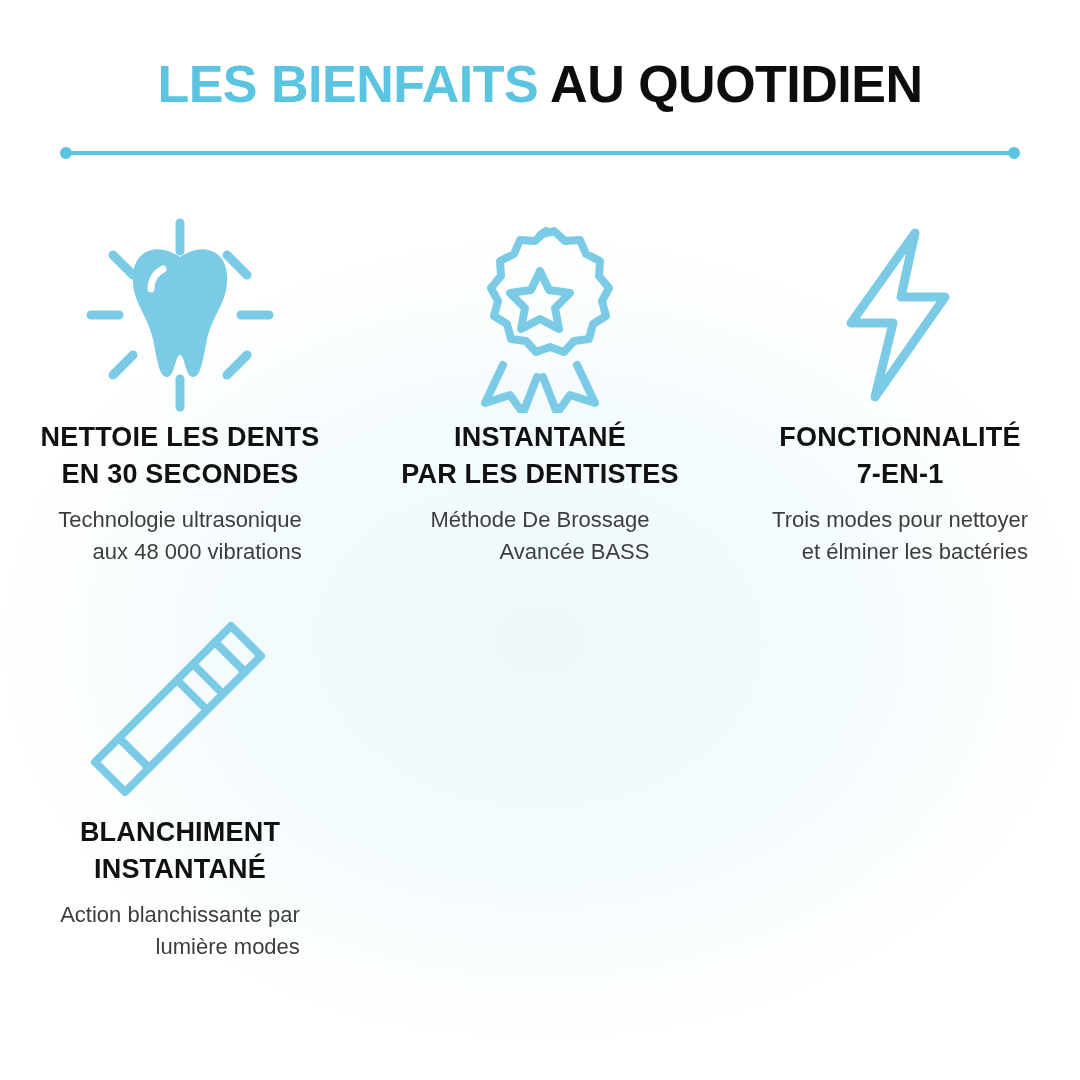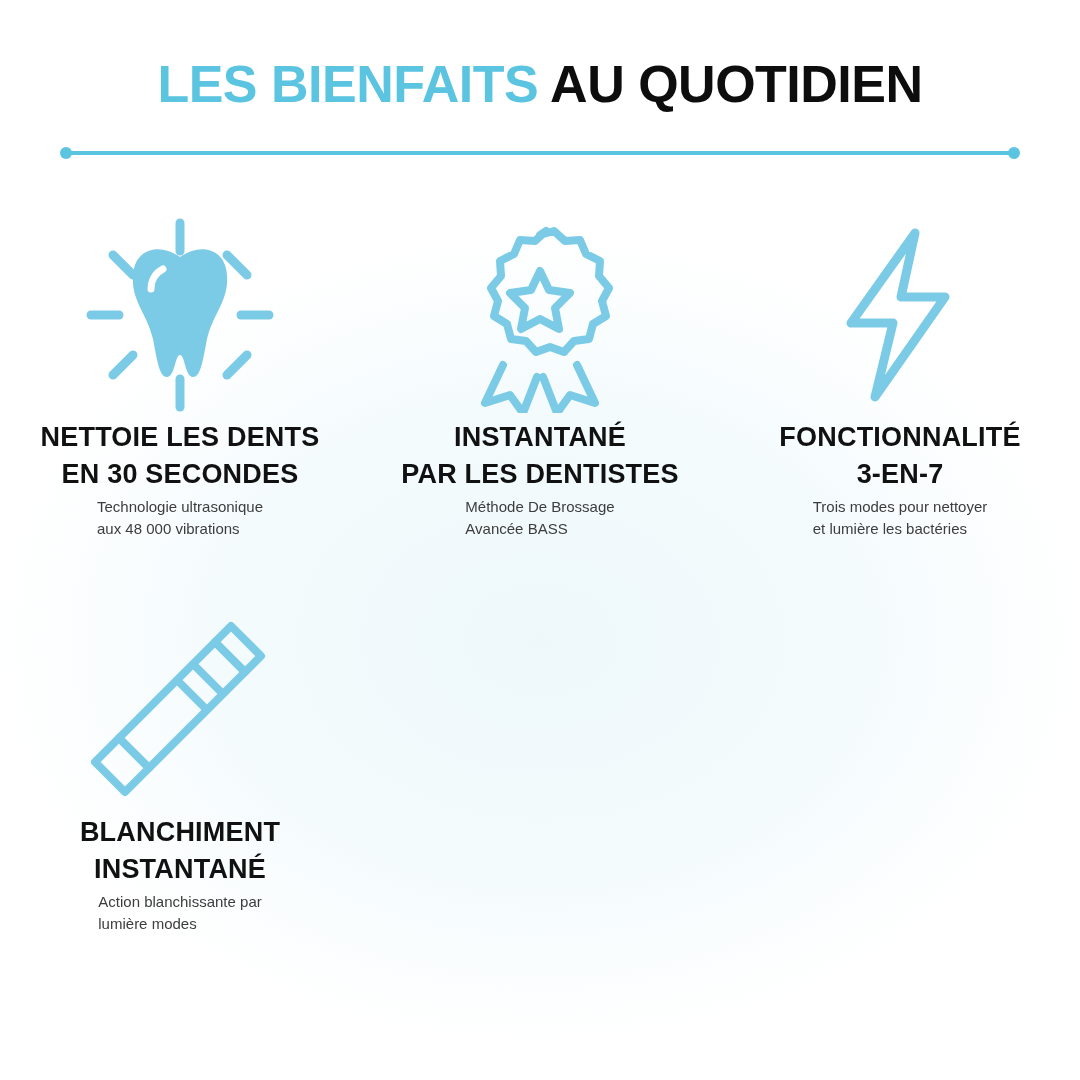--- a/index.html
+++ b/index.html
@@ -85,24 +85,24 @@
     margin-top: 6px;
     font-size: 27px;
     font-weight: bold;
     color: #111111;
     text-align: center;
     line-height: 1.35;
     letter-spacing: 0.2px;
     white-space: pre-line;
   }
   .feature-desc {
-    margin-top: 4px;
-    font-size: 15px;
+    margin-top: 12px;
+    font-size: 22px;
     color: #3d3d3d;
-    text-align: left;
+    text-align: right;
     line-height: 1.45;
     white-space: pre-line;
   }
 
   
   .cell.c1 .icon-box { height: 196px; }
   .cell.c2 .icon-box { height: 196px; }
   .cell.c3 .icon-box { height: 196px; }
   .cell.c4 .icon-box { height: 196px; }
   .cell.c2 .feature-title, .cell.c4 .feature-title { font-size: 27px; }
@@ -168,23 +168,23 @@
 Avancée BASS</div>
     </div>
 
     <div class="cell c3">
       <div class="icon-box">
         <svg width="170" height="196" viewBox="0 0 170 196">
           <path d="M100 16 L36 106 L78 106 L60 180 L130 80 L86 80 Z" fill="none" stroke="#7ccbe6" stroke-width="9" stroke-linejoin="round" stroke-linecap="round"></path>
         </svg>
       </div>
       <div class="feature-title">FONCTIONNALITÉ
-3-EN-7</div>
+7-EN-1</div>
       <div class="feature-desc">Trois modes pour nettoyer
-et lumière les bactéries</div>
+et élminer les bactéries</div>
     </div>
 
     <div class="cell c4">
       <div class="icon-box">
         <svg width="190" height="196" viewBox="0 0 190 196">
           <g fill="none" stroke="#7ccbe6" stroke-width="8" stroke-linejoin="round" stroke-linecap="round">
             <path d="M146 14 L176 44 L160 60 L130 30 Z"></path>
             <path d="M130 30 L160 60 L64 156 L34 126 Z"></path>
             <path d="M34 126 L64 156 L40 180 L10 150 Z"></path>
             <line x1="112" y1="56" x2="136" y2="80"></line>

